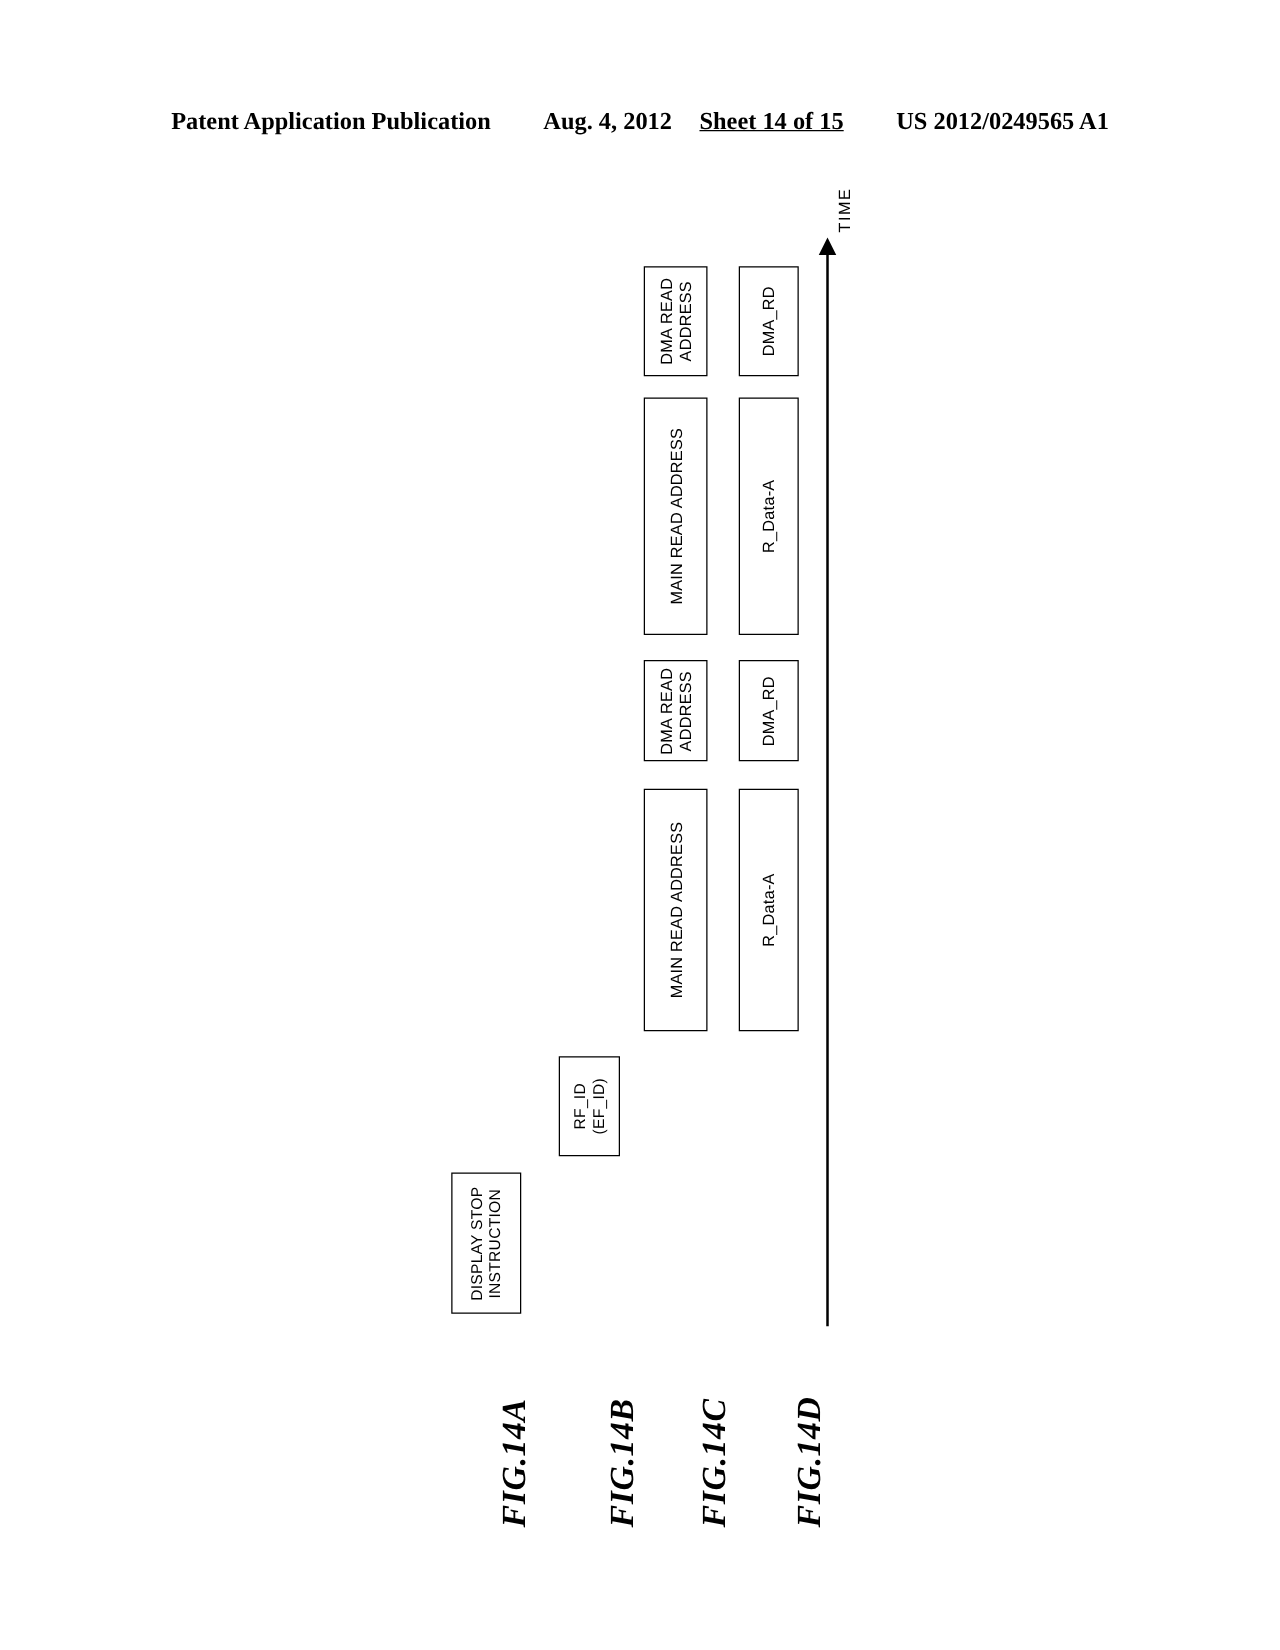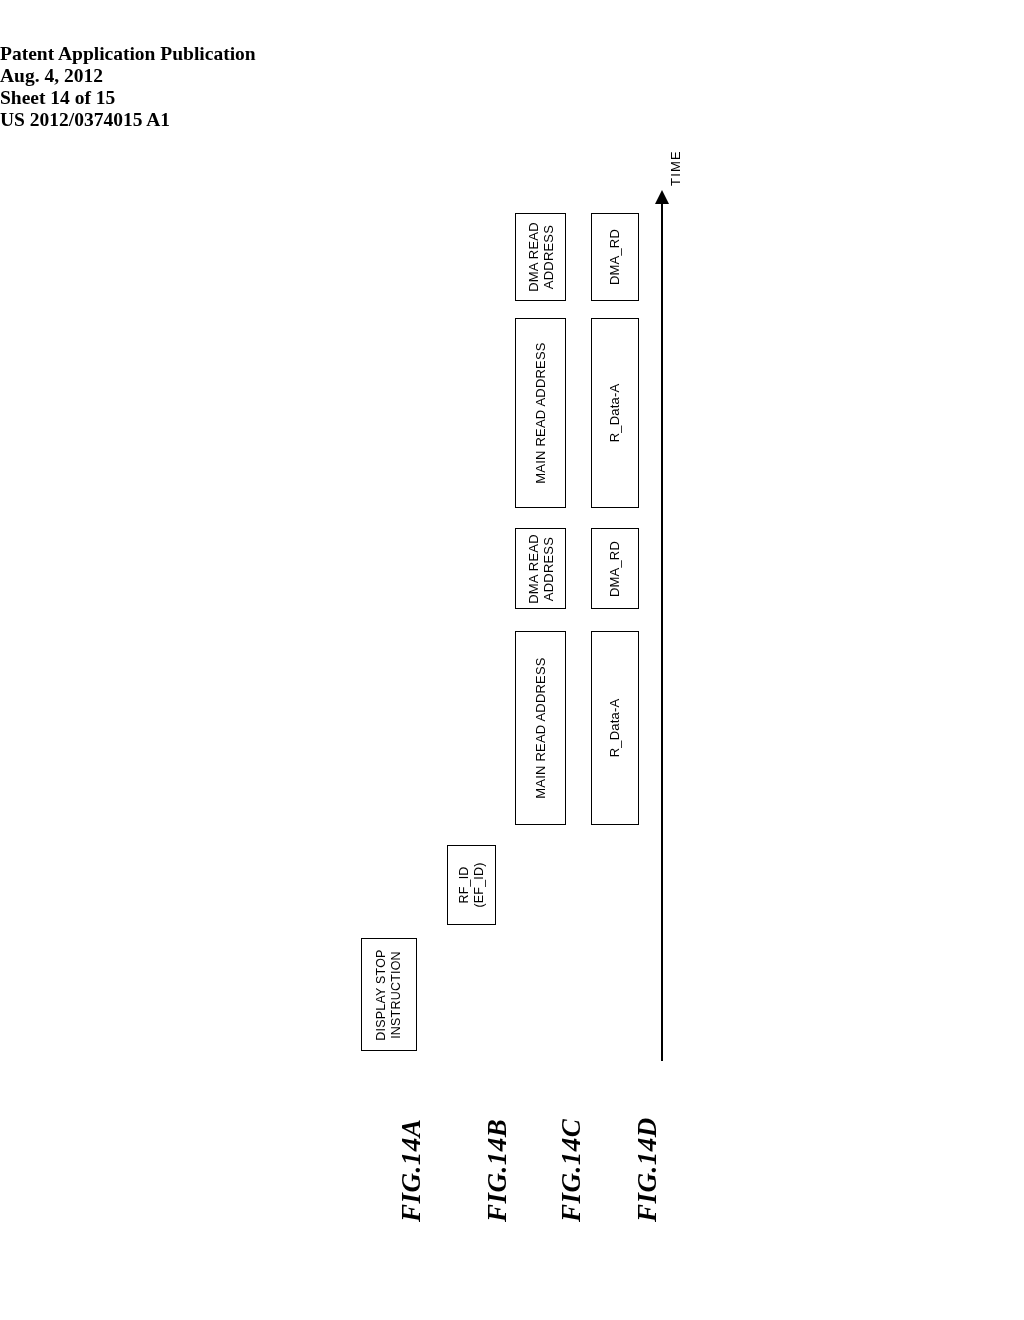--- a/index.html
+++ b/index.html
@@ -13,37 +13,37 @@
     height: 1320px;
     background: #ffffff;
     overflow: hidden;
     font-family: "Liberation Sans", sans-serif;
     color: #000000;
   }
 
   
   .hdr {
     position: absolute;
-    top: 72px;
+    top: 87px;
     left: 0;
     width: 1024px;
     height: 30px;
     display: flex;
-    flex-direction: column;
+    flex-direction: row;
     align-items: baseline;
     justify-content: center;
     font-family: "Liberation Serif", serif;
     font-weight: bold;
     font-size: 19.5px;
     letter-spacing: 0px;
     white-space: nowrap;
   }
   .hdr .h-pub { margin-right: 42px; }
   .hdr .h-date { margin-right: 22px; }
-  .hdr .h-sheet { margin-right: 42px; }
+  .hdr .h-sheet { margin-right: 42px; text-decoration: underline; }
   .hdr .h-num { }
 
   
   .figlabel {
     position: absolute;
     transform-origin: 0 0;
     transform: rotate(-90deg);
     font-family: "Liberation Serif", serif;
     font-style: italic;
     font-weight: bold;
@@ -99,21 +99,21 @@
 </style>
 </head>
 <body>
 
 <div id="page">
 
   <div class="hdr">
     <span class="h-pub">Patent Application Publication</span>
     <span class="h-date">Aug. 4, 2012</span>
     <span class="h-sheet">Sheet 14 of 15</span>
-    <span class="h-num">US 2012/0374015 A1</span>
+    <span class="h-num">US 2012/0249565 A1</span>
   </div>
 
   <div class="figlabel" style="left:396px; top:1222px;">FIG.14A</div>
   <div class="figlabel" style="left:482px; top:1222px;">FIG.14B</div>
   <div class="figlabel" style="left:556px; top:1222px;">FIG.14C</div>
   <div class="figlabel" style="left:632px; top:1222px;">FIG.14D</div>
 
   <div class="box" style="left:361px; top:938px; width:56px; height:113px;">
     <span class="btxt" style="font-size:12.5px;">
       <span>DISPLAY STOP</span>

